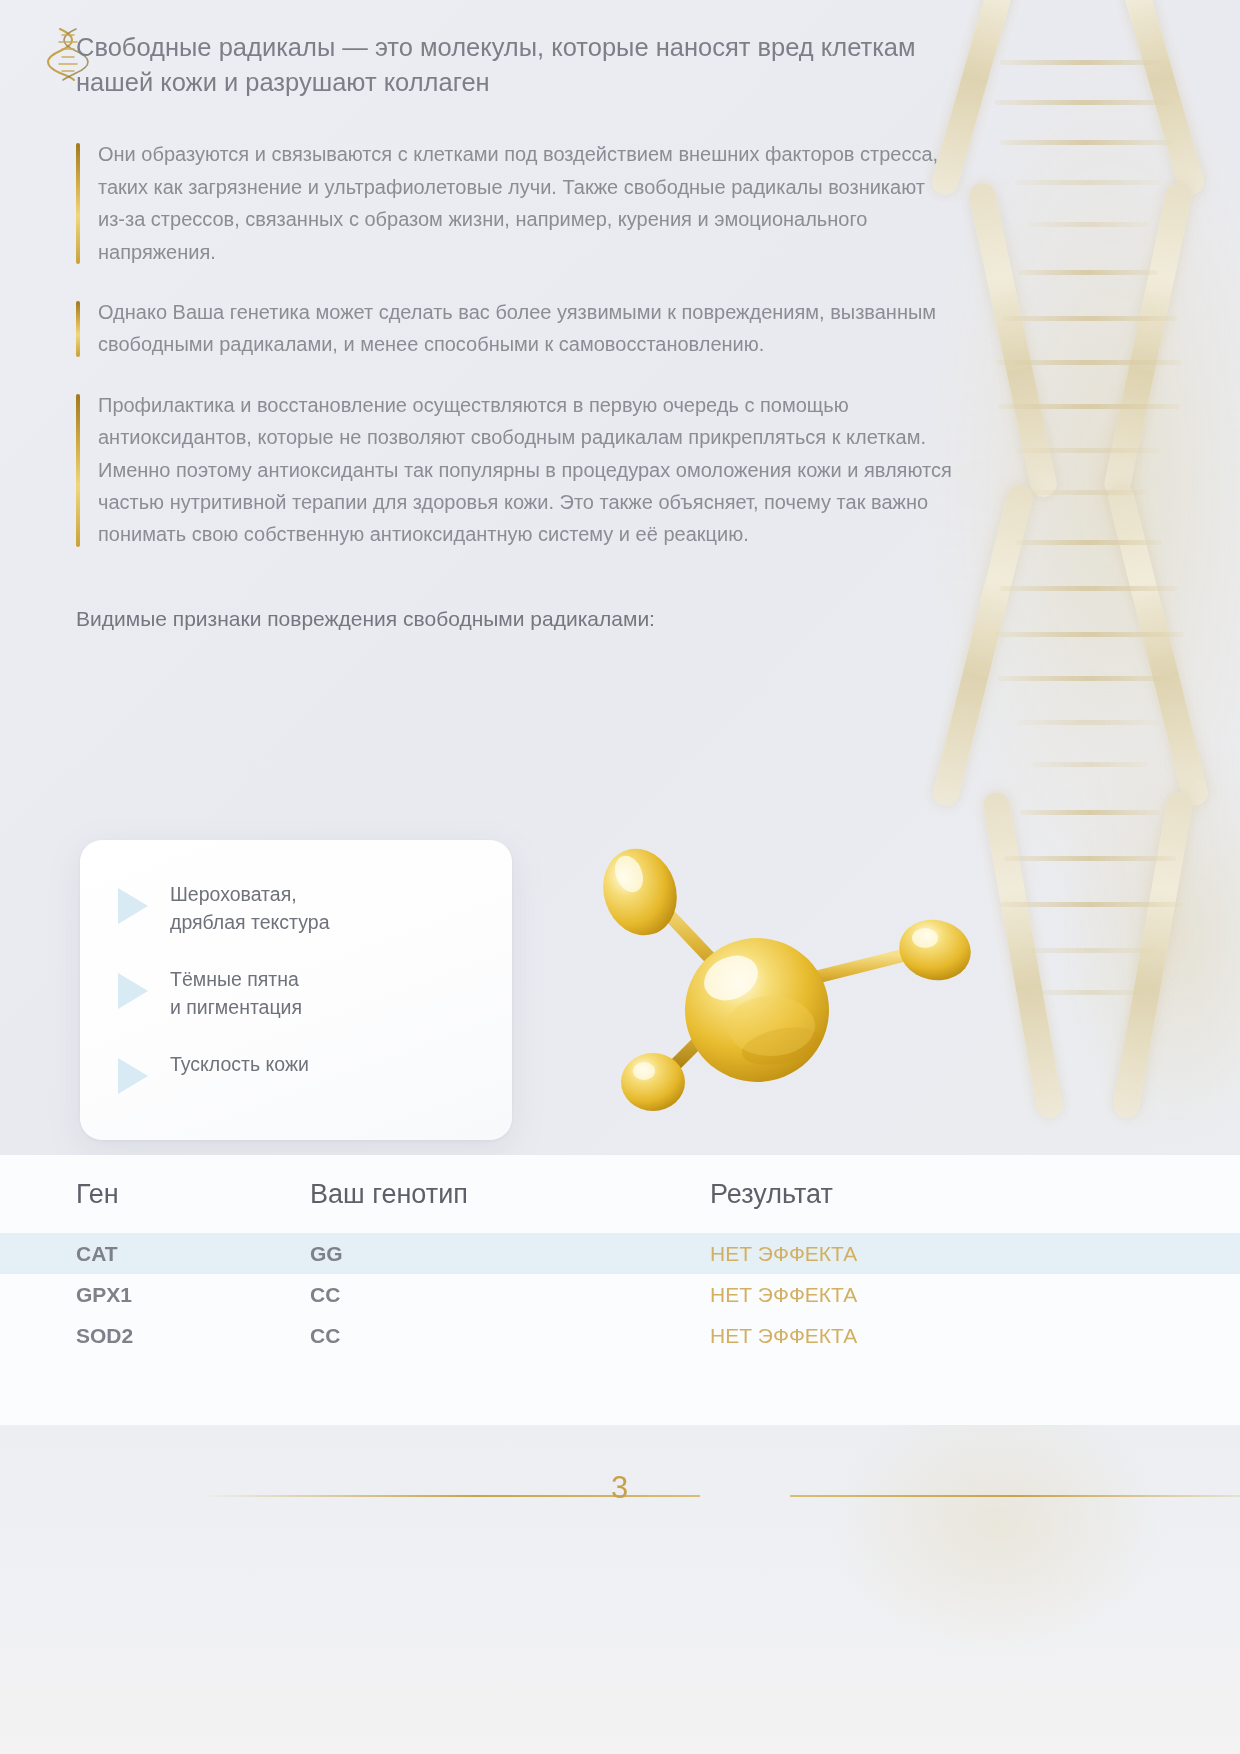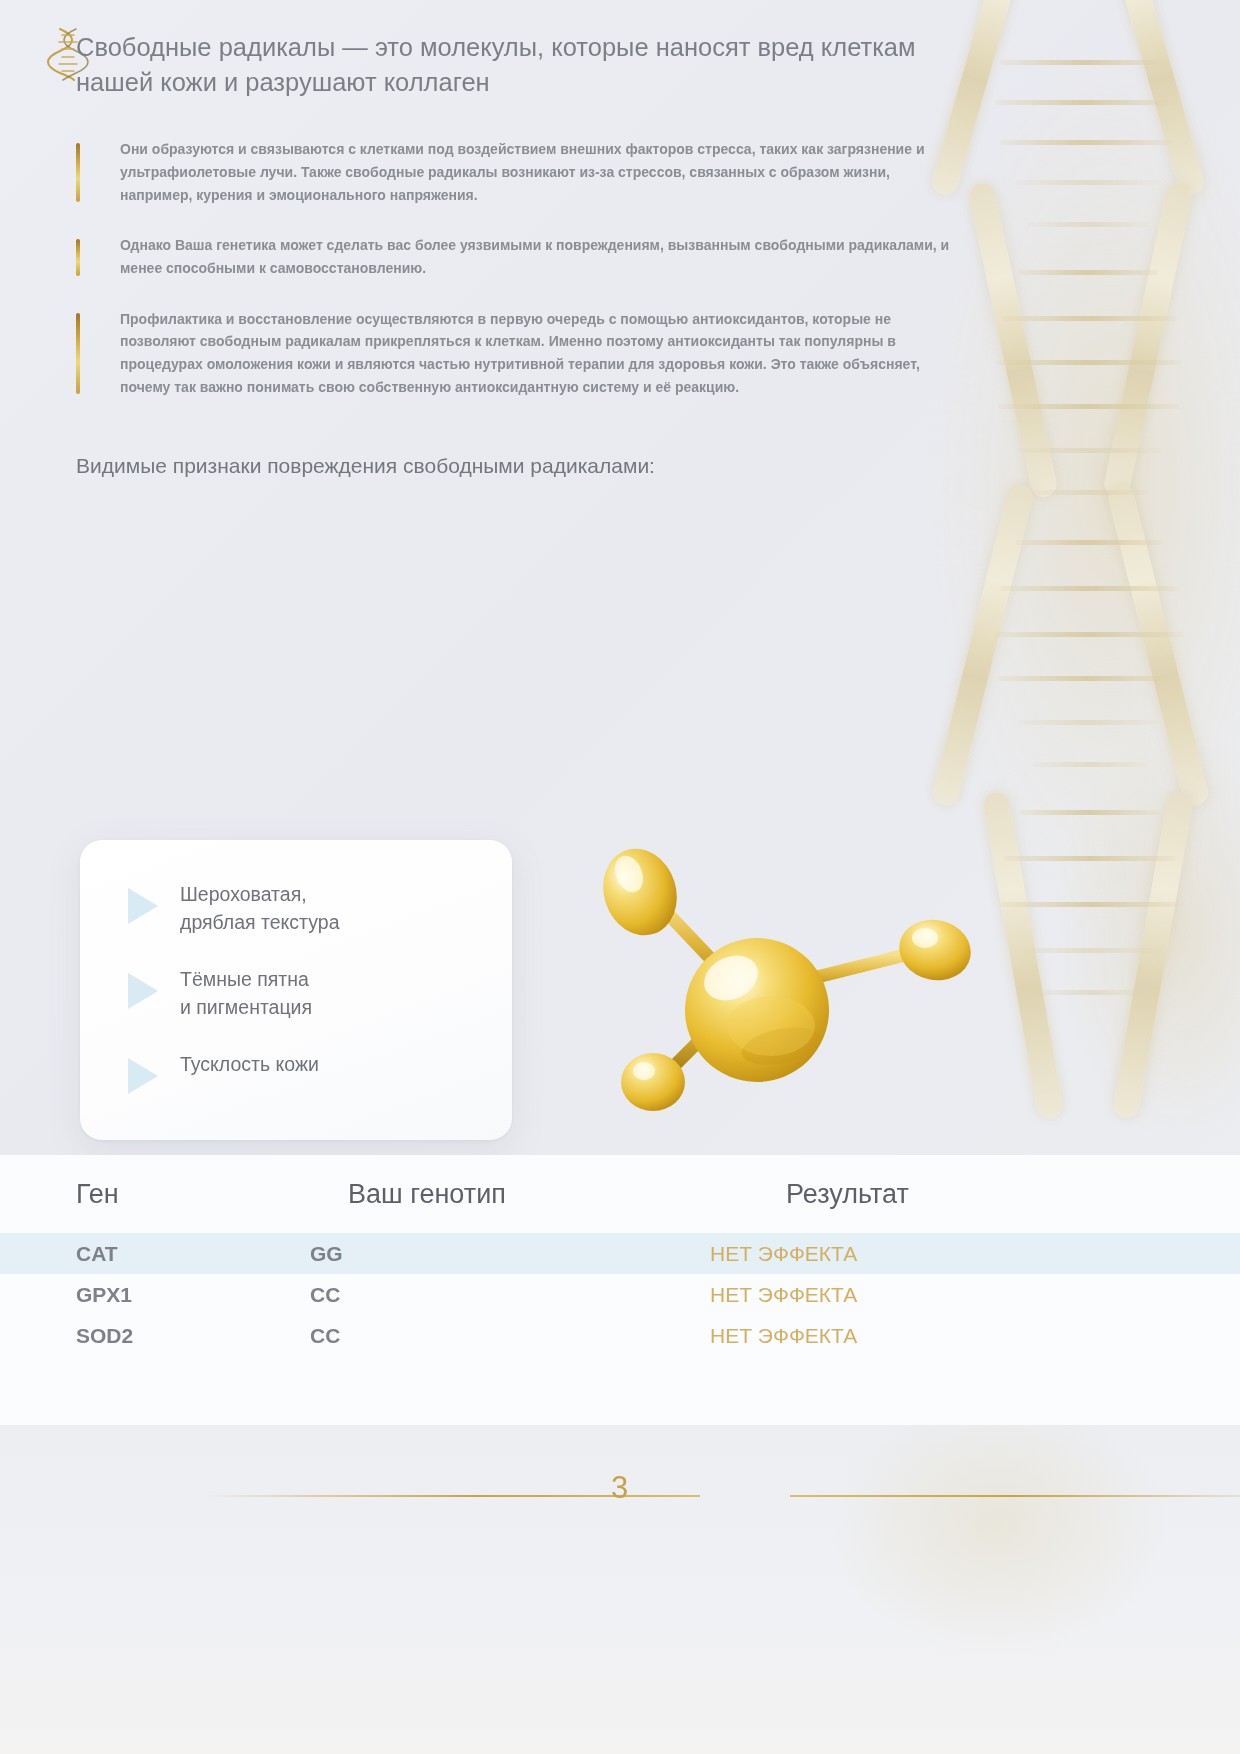--- a/index.html
+++ b/index.html
@@ -67,25 +67,25 @@
     margin-top: 30px;
     font-size: 25.5px;
     line-height: 1.38;
     font-weight: 300;
     color: #7c7f88;
   }
 
   .para-list { margin-top: 38px; }
   .para {
     position: relative;
-    padding-left: 44px;
+    padding-left: 22px;
     margin-bottom: 28px;
-    font-size: 14px;
+    font-size: 20px;
     line-height: 1.62;
-    font-weight: 700;
+    font-weight: 400;
     color: #8b8d95;
   }
   .para:last-child { margin-bottom: 0; }
   .para .bar {
     position: absolute; left: 0; top: 5px; bottom: 4px;
     width: 4px; border-radius: 2px;
     background: linear-gradient(180deg, #a2781f 0%, #d5ae48 35%, #efd87c 60%, #c9a13a 100%);
   }
 
   .signs-heading {
@@ -104,21 +104,21 @@
   }
 
   
   .signs-card {
     position: absolute;
     left: 80px; top: 840px;
     width: 432px; height: 300px;
     background: linear-gradient(160deg, #ffffff 0%, #fdfdfe 55%, #f7f9fb 100%);
     border-radius: 22px;
     box-shadow: 0 10px 34px rgba(120,128,150,.13), 0 1px 3px rgba(120,128,150,.10);
-    padding: 40px 26px 28px 36px;
+    padding: 40px 26px 28px 26px;
   }
   .sign-row {
     display: flex;
     align-items: flex-start;
     margin-bottom: 28px;
   }
   .sign-row:last-child { margin-bottom: 0; }
   .tri {
     flex: 0 0 auto;
     width: 0; height: 0;
@@ -137,21 +137,21 @@
 
   
   .table-band {
     position: absolute;
     left: 0; top: 1155px;
     width: 1240px; height: 270px;
     background: #fbfcfd;
   }
   .tbl { position: absolute; left: 0; top: 1155px; width: 1240px; }
   .trow { display: flex; align-items: center; width: 1240px; }
-  .trow.head { height: 78px; background: #fbfcfd; gap: 38px; }
+  .trow.head { height: 78px; background: #fbfcfd; }
   .trow.body { height: 41px; }
   .trow.alt  { background: #e4f0f5; }
   .trow.plain{ background: #fbfcfd; }
   .c1 { width: 310px; padding-left: 76px; }
   .c2 { width: 400px; }
   .c3 { flex: 1; }
   .th {
     font-size: 27px; font-weight: 300; color: #5d6068;
   }
   .td {

